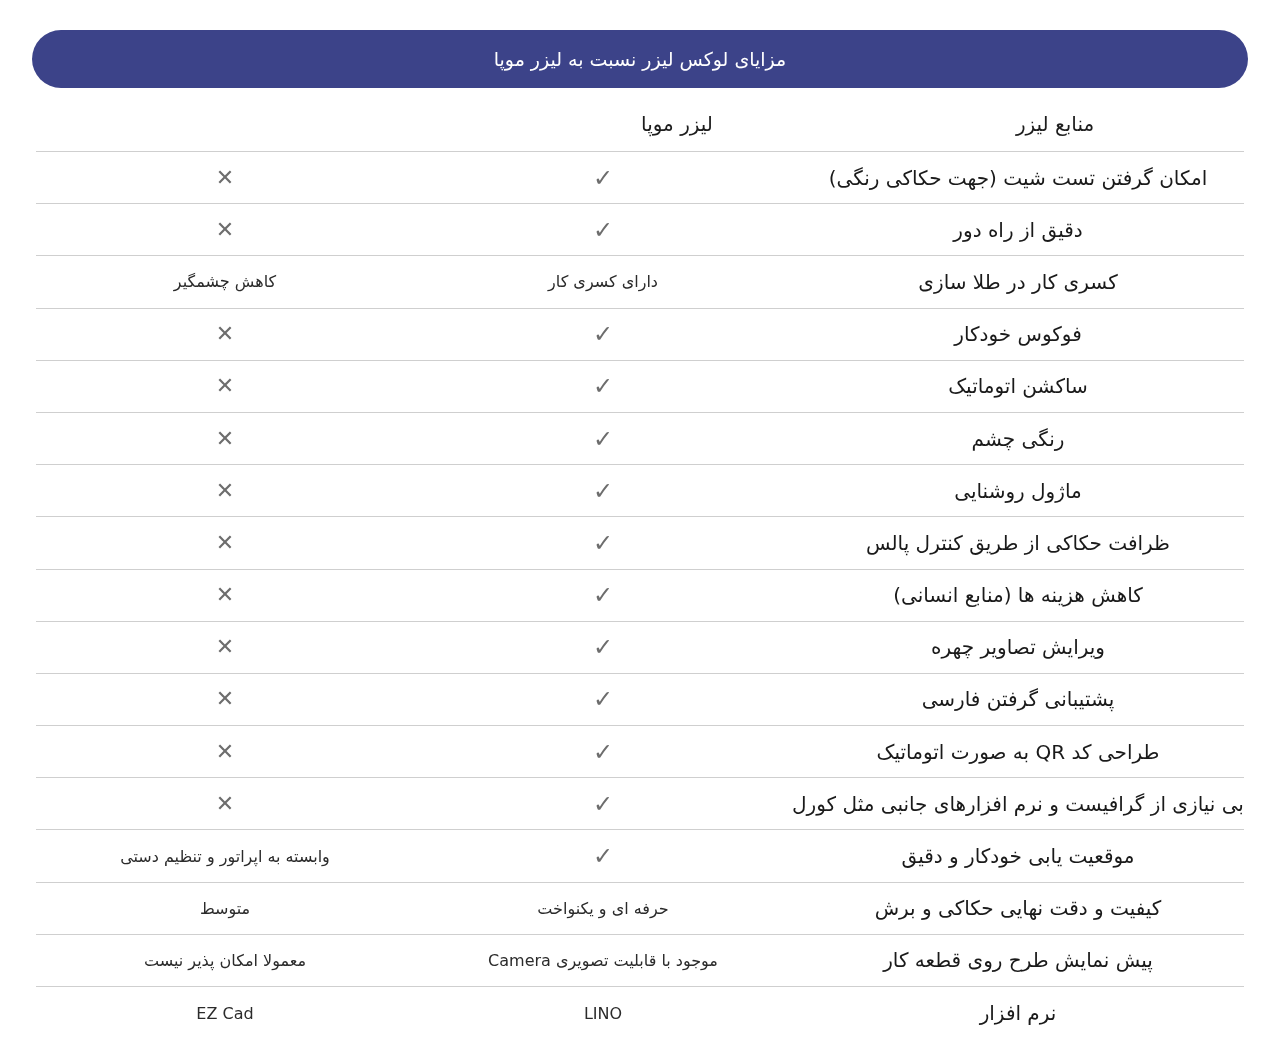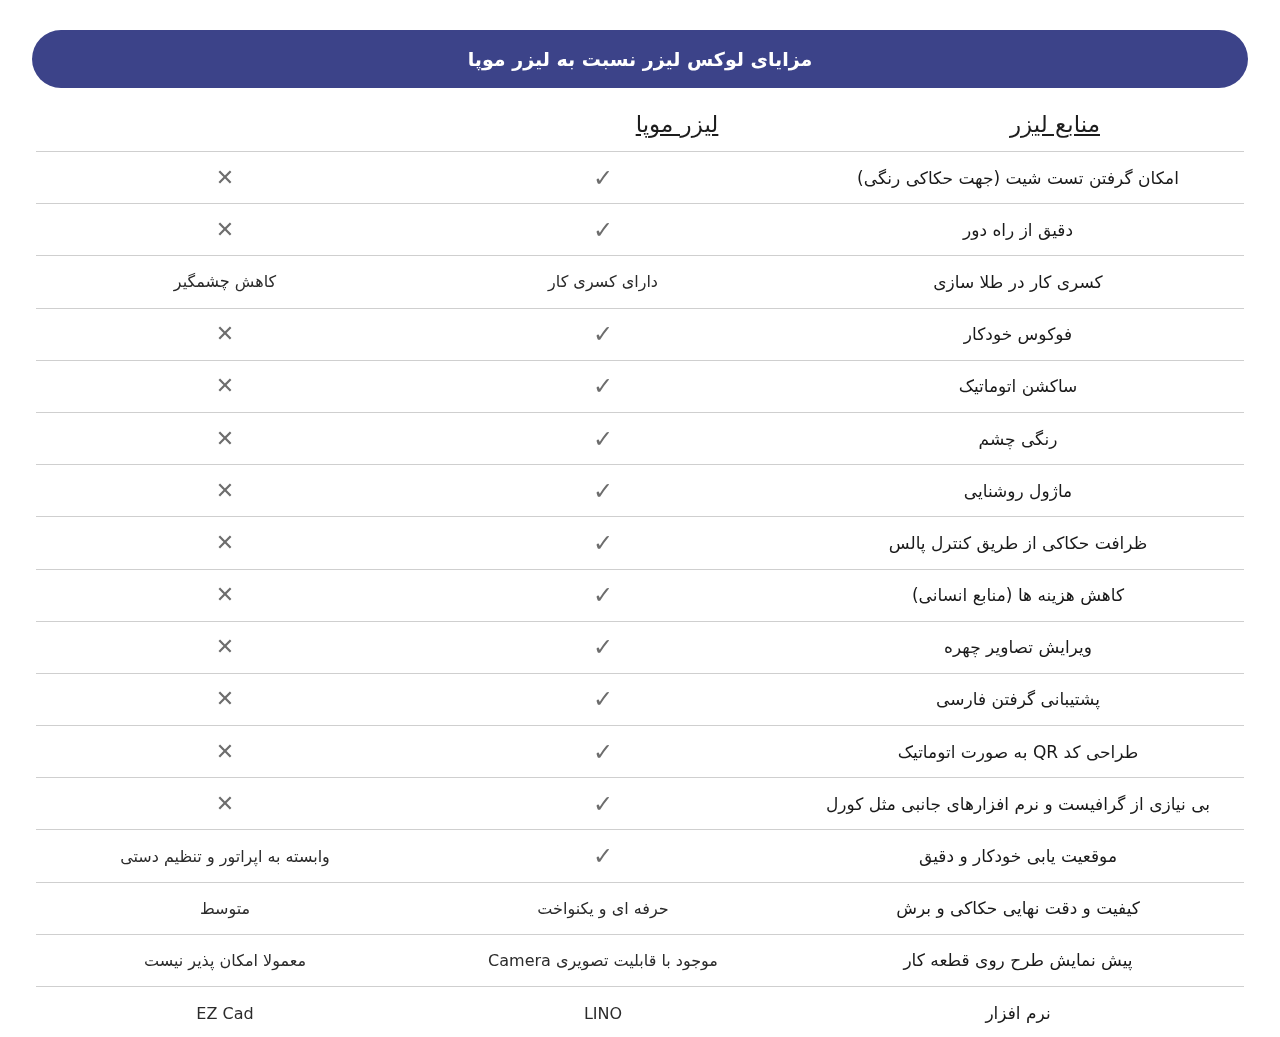--- a/index.html
+++ b/index.html
@@ -31,21 +31,21 @@
     background: #3c4389;
     border-radius: 29px;
     display: flex;
     align-items: center;
     justify-content: center;
   }
 
   .banner-title {
     color: #ffffff;
     font-size: 19px;
-    font-weight: bold;
+    font-weight: normal;
     letter-spacing: 0.2px;
     direction: rtl;
     unicode-bidi: isolate;
     white-space: nowrap;
   }
 
   
   .table {
     position: absolute;
     top: 96px;
@@ -92,29 +92,28 @@
     justify-content: center;
   }
   .col-lux {
     width: 378px;
   }
   .col-mopa {
     width: 378px;
   }
 
   .head-label {
-    font-size: 23px;
+    font-size: 20px;
     color: #1d1d1d;
     font-weight: normal;
     white-space: nowrap;
-    text-decoration: underline;
   }
 
   .feature-text {
-    font-size: 17px;
+    font-size: 20px;
     color: #1a1a1a;
     white-space: nowrap;
     text-align: center;
   }
 
   .value-text {
     font-size: 16px;
     color: #2b2b2b;
     white-space: nowrap;
     text-align: center;

